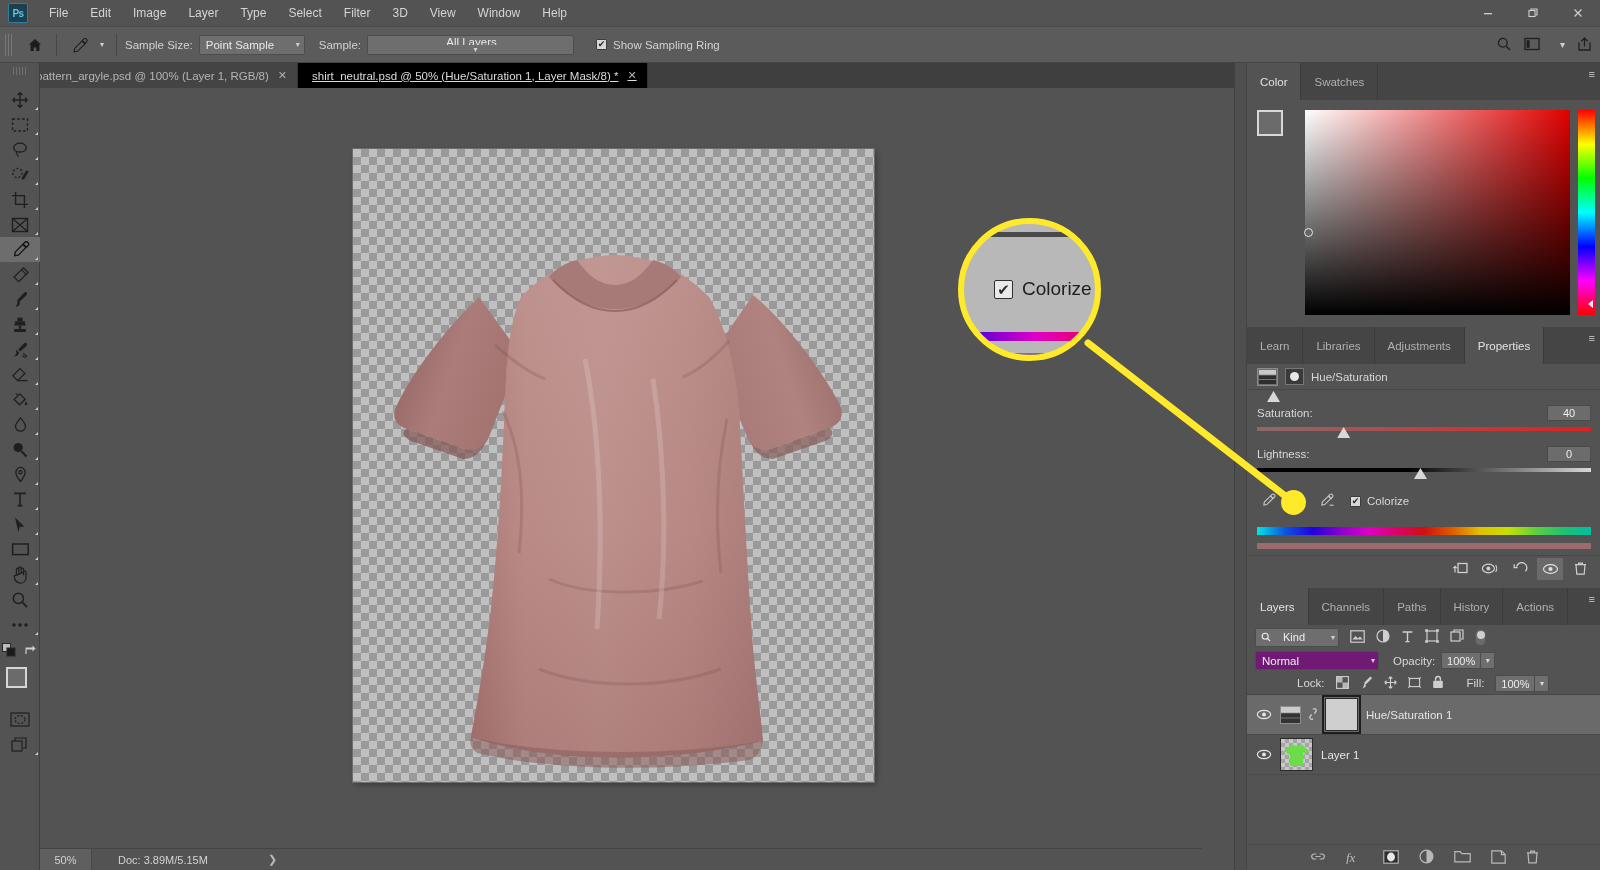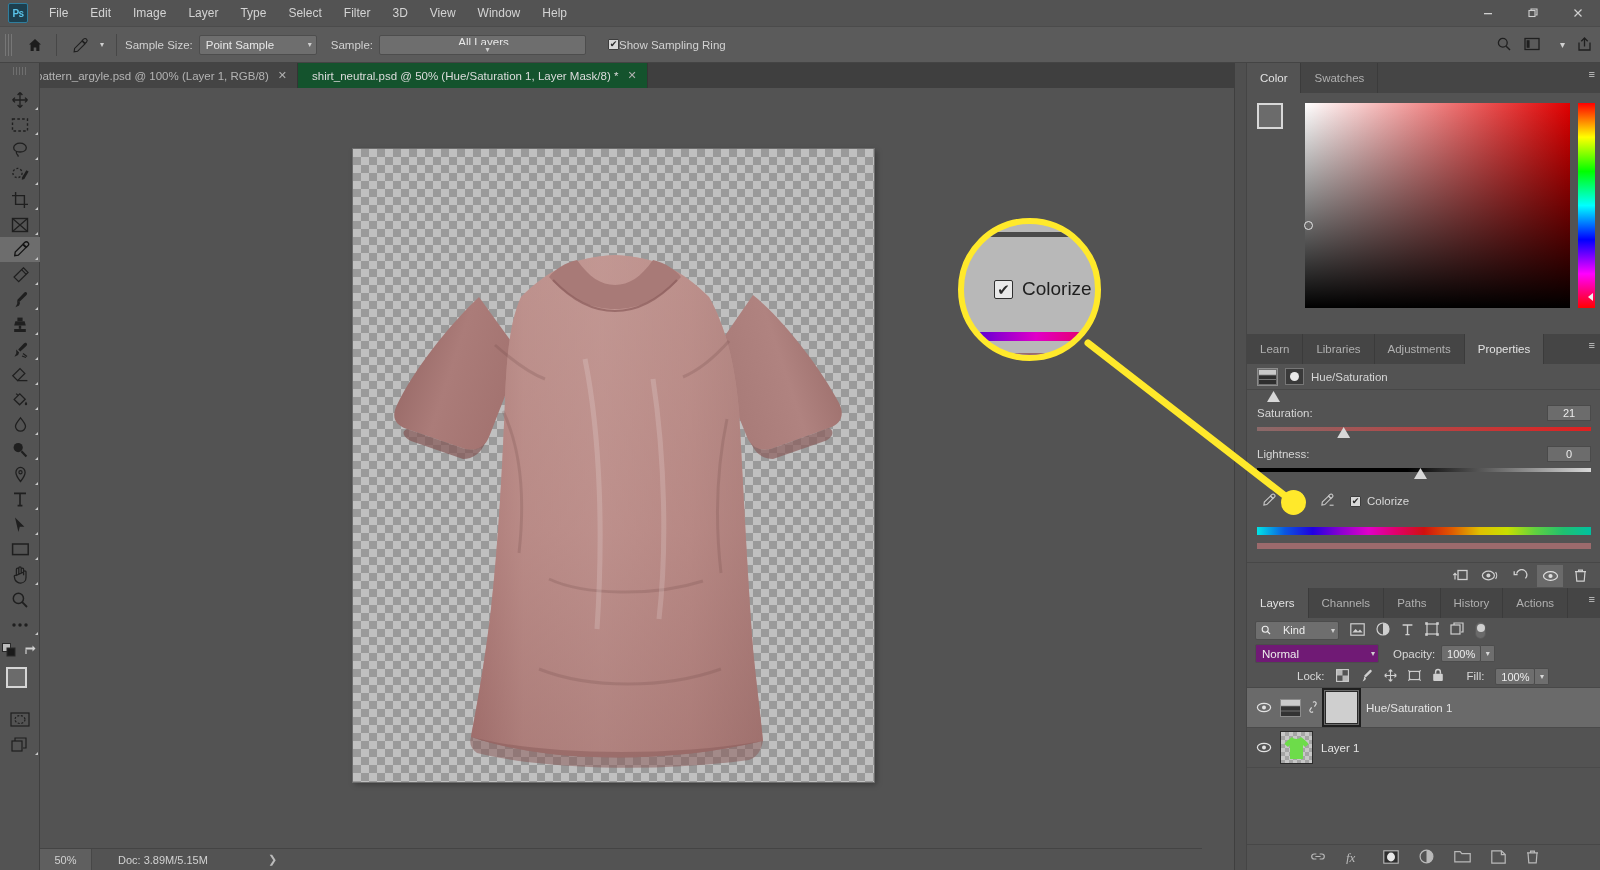--- a/index.html
+++ b/index.html
@@ -44,21 +44,21 @@
   .opt-right{ position:absolute; right:8px; display:flex; align-items:center; gap:12px;}
 
   
   .tabbar{ position:absolute; left:0; top:63px; width:1600px; height:25px;
     background:#3f3f3f; display:flex; align-items:flex-end; }
   .tabarrow{ width:22px; height:25px; color:#b0b0b0; font-size:9px;
     display:flex; align-items:center; justify-content:center;}
   .tab{ height:25px; display:flex; align-items:center; gap:9px;
     padding:0 10px 0 14px; font-size:11.5px; color:#b4b4b4;
     background:#444; border-right:1px solid #343434; white-space:nowrap;}
-  .tab.active{ background:#14532d; color:#dcdcdc; }
+  .tab.active{ background:#000000; color:#dcdcdc;text-decoration:underline; }
   .tabx{ font-size:11px; color:#b0b0b0; }
 
   
   .toolbar{ position:absolute; left:0; top:63px; width:40px; height:807px;
     background:#535353; border-right:1px solid #3f3f3f; padding-top:24px;}
   .tgrip{ position:absolute; top:4px; left:13px; width:14px; height:8px;
     background:repeating-linear-gradient(to right,#6f6f6f 0 1px,transparent 1px 3px);}
   .tool{ position:relative; width:40px; height:25px; display:flex;
     align-items:center; justify-content:center; }
   .tool svg{ display:block; }
@@ -91,21 +91,21 @@
     border-right:1px solid #474747; height:22px; line-height:22px;}
   .docinfo{ margin-left:26px;}
   .statarrow{ margin-left:60px; color:#bbb; font-size:11px;}
 
   
   .dock{ position:absolute; right:0; top:63px; width:366px; height:807px;
     background:#535353; border-left:1px solid #3f3f3f; }
   .dockgrip{ position:absolute; left:0; top:0; width:12px; height:807px;
     background:#4f4f4f; border-right:1px solid #454545;}
   .panel{ position:absolute; left:12px; width:354px; background:#535353;}
-  .ptabs{ height:30px; background:#454545; display:flex; align-items:stretch;}
+  .ptabs{ height:37px; background:#454545; display:flex; align-items:stretch;}
   .ptab{ padding:0 13px; display:flex; align-items:center; font-size:11.5px;
     color:#b0b0b0; border-right:1px solid #3b3b3b; white-space:nowrap;}
   .ptab.active{ background:#535353; color:#e2e2e2;}
   .ptabfill{ flex:1; border-bottom:0;}
   .pmenu{ position:absolute; right:5px; top:5px; color:#cfcfcf; font-size:11px;
     letter-spacing:1px;}
 
   
   .colorpanel-body{ position:relative; height:247px; padding:10px 6px 6px 10px;
     display:flex; gap:8px;}
@@ -271,30 +271,30 @@
     </div>
     <div class="sep"></div>
     <div class="tool-preset">
       <svg width="20" height="18" viewBox="0 0 20 18">
         <path d="M14.5 3.2c.9-.9 2.3-.9 3 0 .8.8.8 2.1 0 2.9l-1.3 1.3-3-3zM13 5l2.9 2.9-7.4 7.4-3.4.5.5-3.4z" fill="none" stroke="#1f1f1f" stroke-width="1.1"></path>
       </svg>
       <span class="caret">▾</span>
     </div>
     <div class="sep"></div>
     <span class="opt-label">Sample Size:</span>
-    <div class="combo" style="width:118px;">
+    <div class="combo" style="width:106px;">
       <span class="cv">Point Sample</span>
       <span class="caret">▾</span>
     </div>
     <span class="opt-label" style="margin-left:14px;">Sample:</span>
     <div class="combo" style="width:207px;flex-direction:column;">
       <span class="cv">All Layers</span>
       <span class="caret">▾</span>
     </div>
-    <div style="display:flex;align-items:center;margin-left:22px;">
+    <div style="display:flex;align-items:center;gap:6px;margin-left:22px;">
       <span class="chk on mark"></span>
       <span class="opt-label">Show Sampling Ring</span>
     </div>
     <div class="opt-right">
       <span>
         <svg width="16" height="16" viewBox="0 0 16 16">
             <circle cx="6.8" cy="6.8" r="4.4" fill="none" stroke="#1f1f1f" stroke-width="1.3"></circle>
             <path d="M10.2 10.2L14 14" stroke="#1f1f1f" stroke-width="1.4"></path>
           </svg>
       </span>
@@ -648,21 +648,21 @@
         <div class="cp-field">
           <div class="cp-cursor"></div>
         </div>
         <div style="position:relative;">
           <div class="cp-hue"></div>
           <div class="cp-huemk"></div>
         </div>
       </div>
     </div>
 
-    <div class="panel" style="top:271px; height:254px;">
+    <div class="panel" style="top:264px; height:254px;">
       <div class="ptabs">
         <div class="ptab">Learn</div>
         <div class="ptab">Libraries</div>
         <div class="ptab">Adjustments</div>
         <div class="ptab active">Properties</div>
         <div class="ptab ptabfill"></div>
         <div class="pmenu">≡</div>
       </div>
 
       <div class="prop-head">
@@ -678,21 +678,21 @@
           </div>
         <span class="prop-title">Hue/Saturation</span>
       </div>
 
       <div class="track" style="margin-top:2px;height:10px;">
         <div class="thumb" style="left:3%;top:-1px;"></div>
       </div>
 
       <div class="slider-row">
         <span class="sl-label">Saturation:</span>
-        <span class="numbox">21</span>
+        <span class="numbox">40</span>
       </div>
       <div class="track">
         <div class="bar" style="background:linear-gradient(to right,#8a6a6a,#e02020);"></div>
         <div class="thumb" style="left:24%;"></div>
       </div>
 
       <div class="slider-row" style="margin-top:6px;">
         <span class="sl-label">Lightness:</span>
         <span class="numbox">0</span>
       </div>

